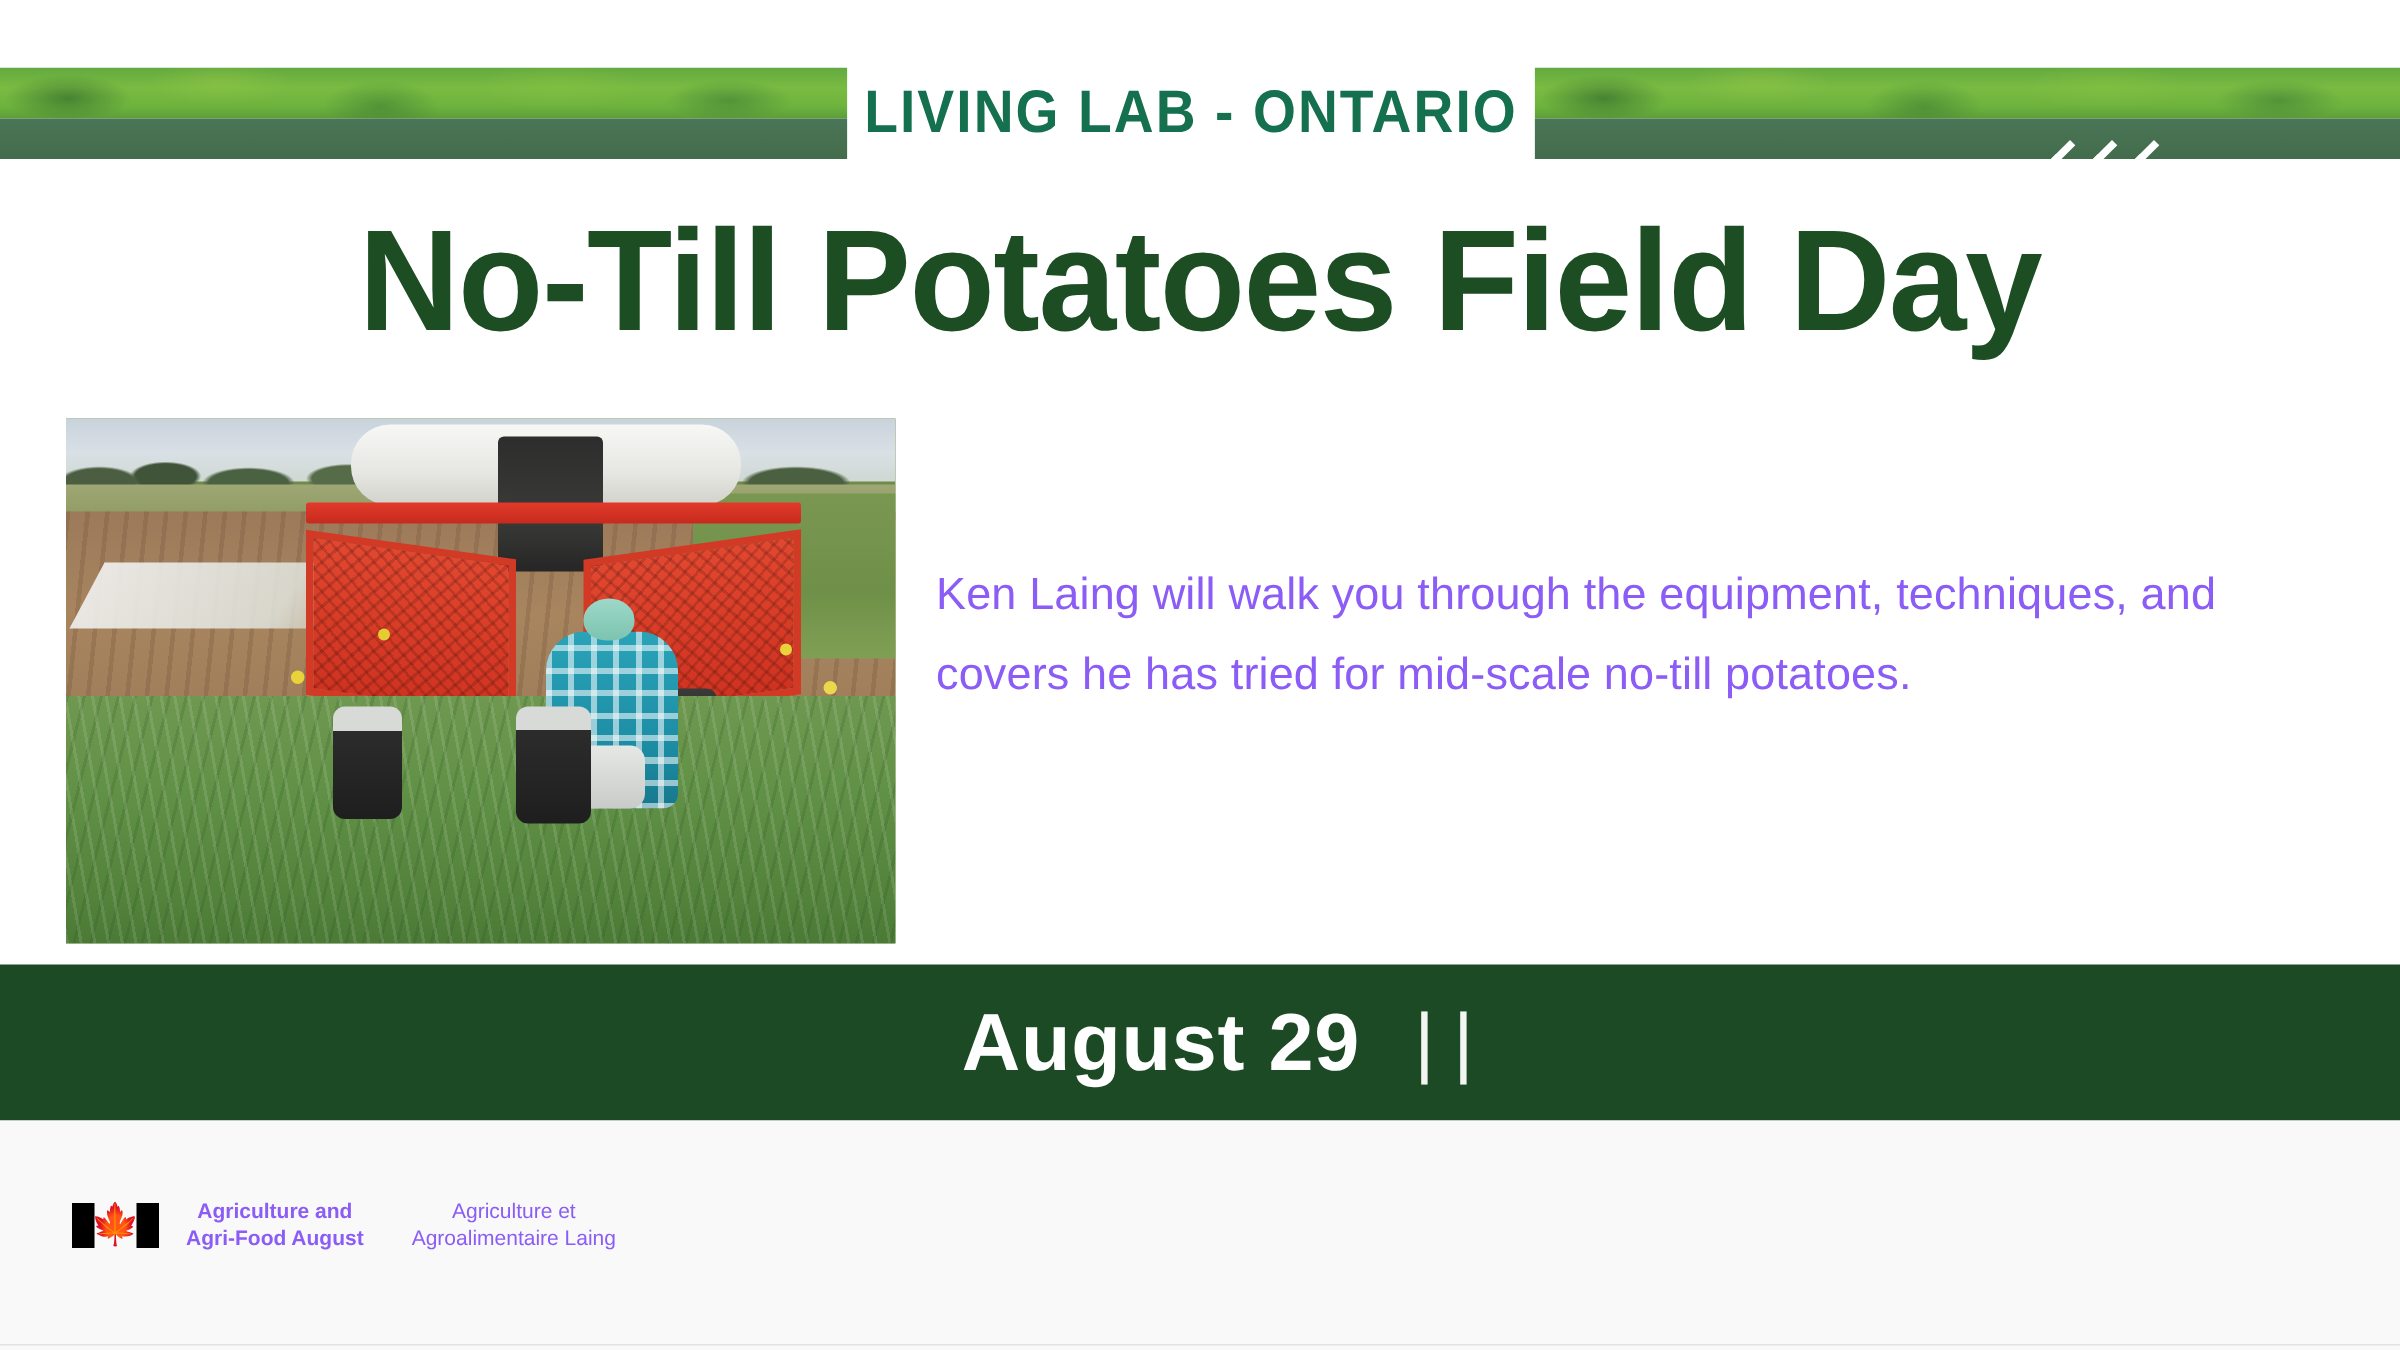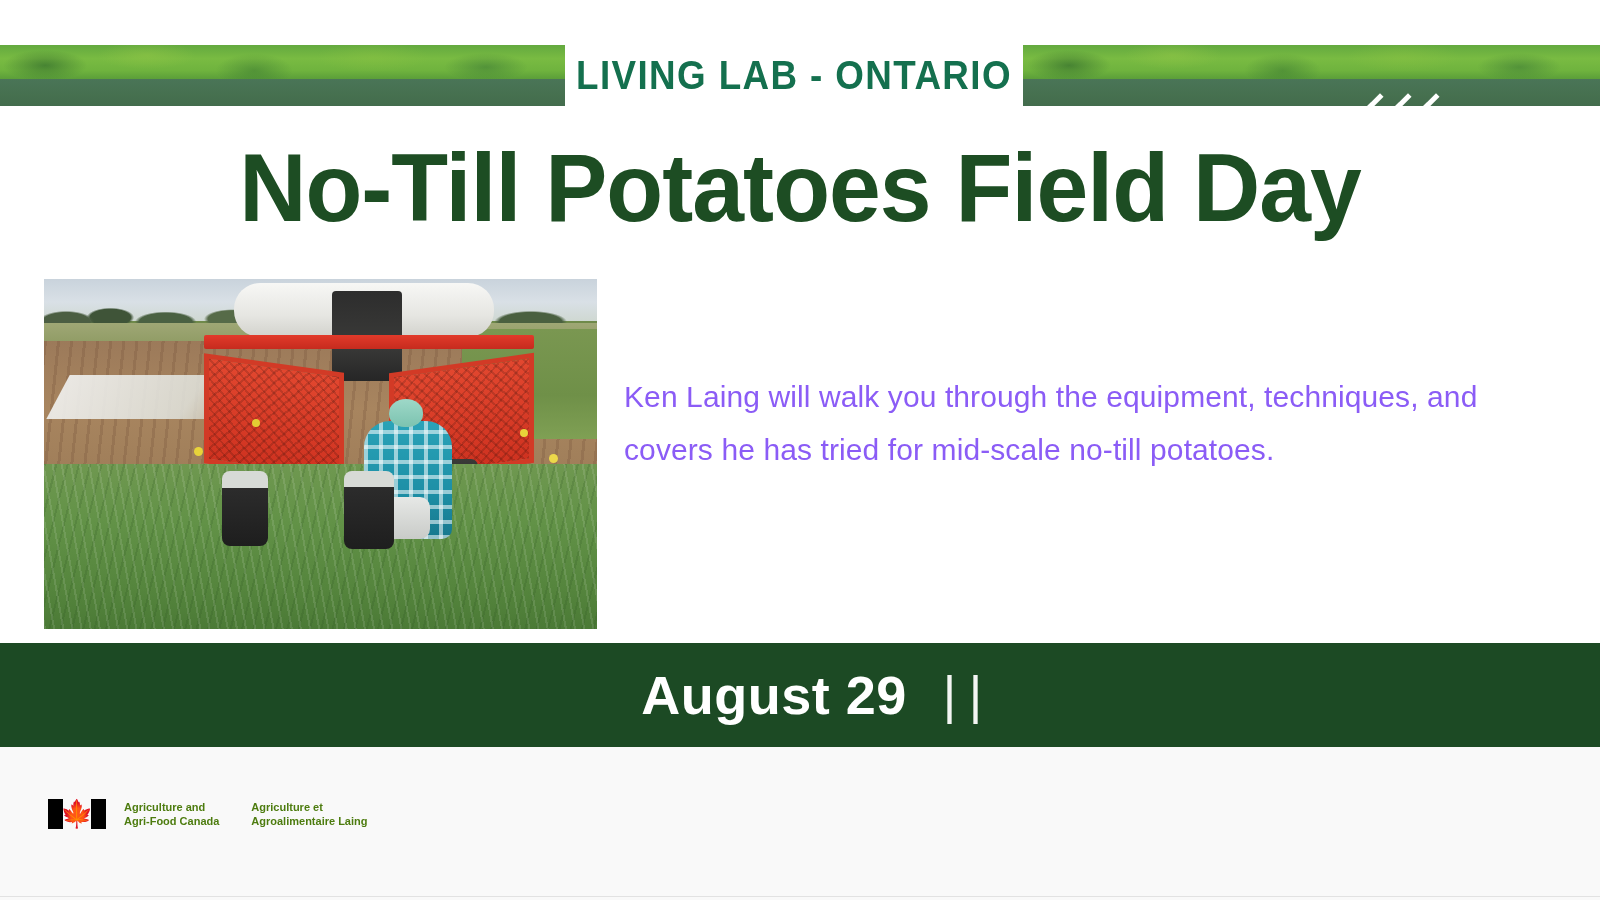--- a/index.html
+++ b/index.html
@@ -178,24 +178,24 @@
     content:"";position:absolute;left:0;bottom:3px;width:100%;height:1px;background:#e2e2e2;
   }
 
   
   .logo-aafc{position:absolute;left:48px;top:52px;display:flex;align-items:center;gap:18px;}
   .flag{width:58px;height:30px;position:relative;}
   .flag .bar{position:absolute;top:0;width:15px;height:30px;background:#000;}
   .flag .bar.l{left:0;} .flag .bar.r{right:0;}
   .flag .leaf{position:absolute;left:50%;top:50%;transform:translate(-50%,-50%);font-size:27px;line-height:1;color:#000;}
   .aafc-txt{display:flex;gap:32px;}
-  .aafc-col{font-size:11px;line-height:1.28;color:#4d7c0f;font-family:"Liberation Sans",sans-serif;}
+  .aafc-col{font-size:14px;line-height:1.28;color:#8b5cf6;font-family:"Liberation Sans",sans-serif;text-align:center;}
   .aafc-col .l1{font-weight:bold;}
   .aafc-col.en .l1,.aafc-col.en .l2{font-weight:bold;}
-  .aafc-col.fr .l1,.aafc-col.fr .l2{font-weight:bold;}
+  .aafc-col.fr .l1,.aafc-col.fr .l2{font-weight:normal;}
 </style>
 </head>
 <body>
 
 <div class="poster">
 
   <div class="banner">
     <div class="band band-left">
       <div class="grass"></div>
       <div class="sod"></div>
@@ -258,21 +258,21 @@
 
     <div class="logo-aafc">
       <div class="flag">
         <span class="bar l"></span>
         <span class="bar r"></span>
         <span class="leaf">🍁</span>
       </div>
       <div class="aafc-txt">
         <div class="aafc-col en">
           <div class="l1">Agriculture and</div>
-          <div class="l2">Agri-Food Canada</div>
+          <div class="l2">Agri-Food August</div>
         </div>
         <div class="aafc-col fr">
           <div class="l1">Agriculture et</div>
           <div class="l2">Agroalimentaire Laing</div>
         </div>
       </div>
     </div>
 
   </div>
 </div>

